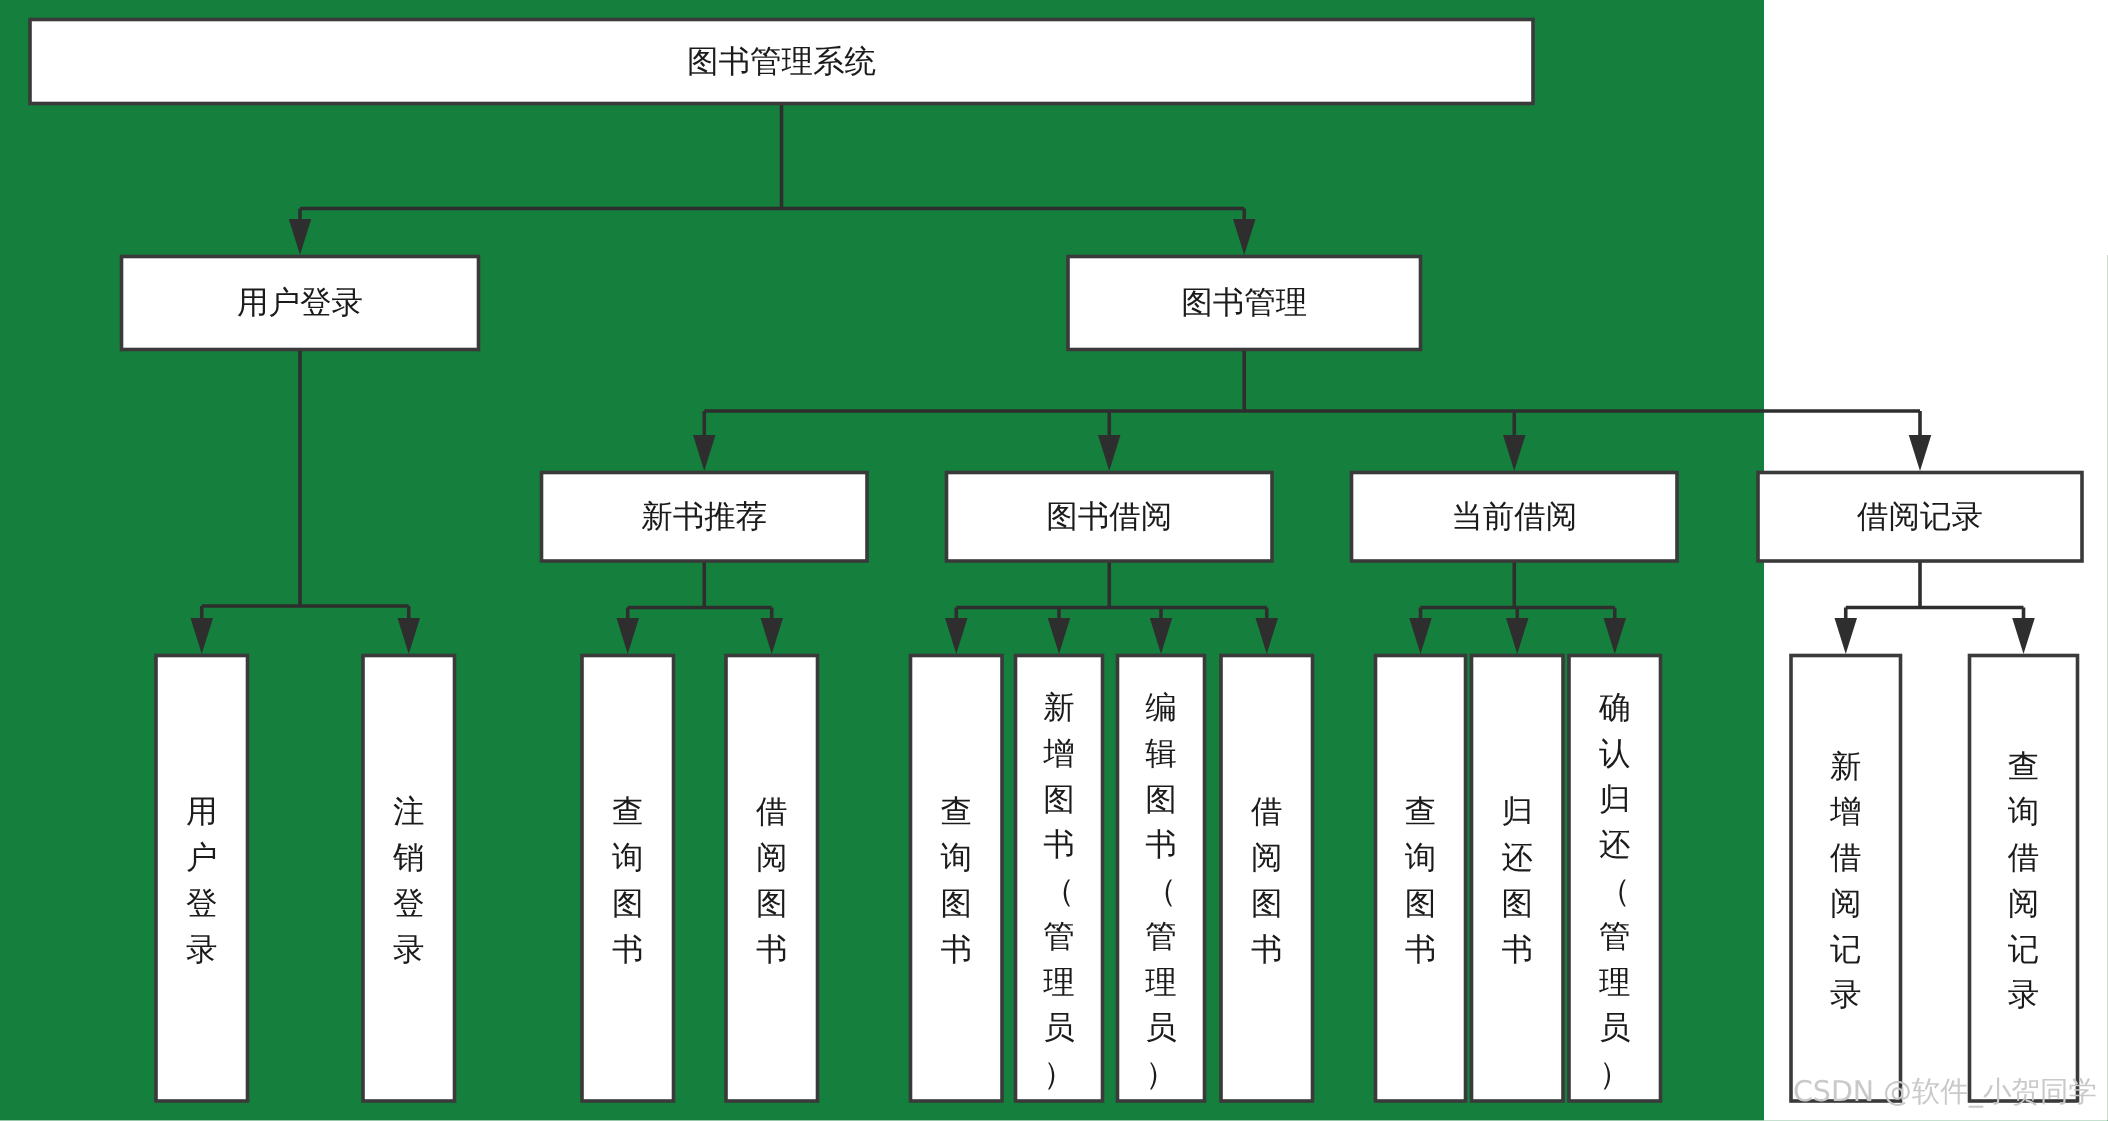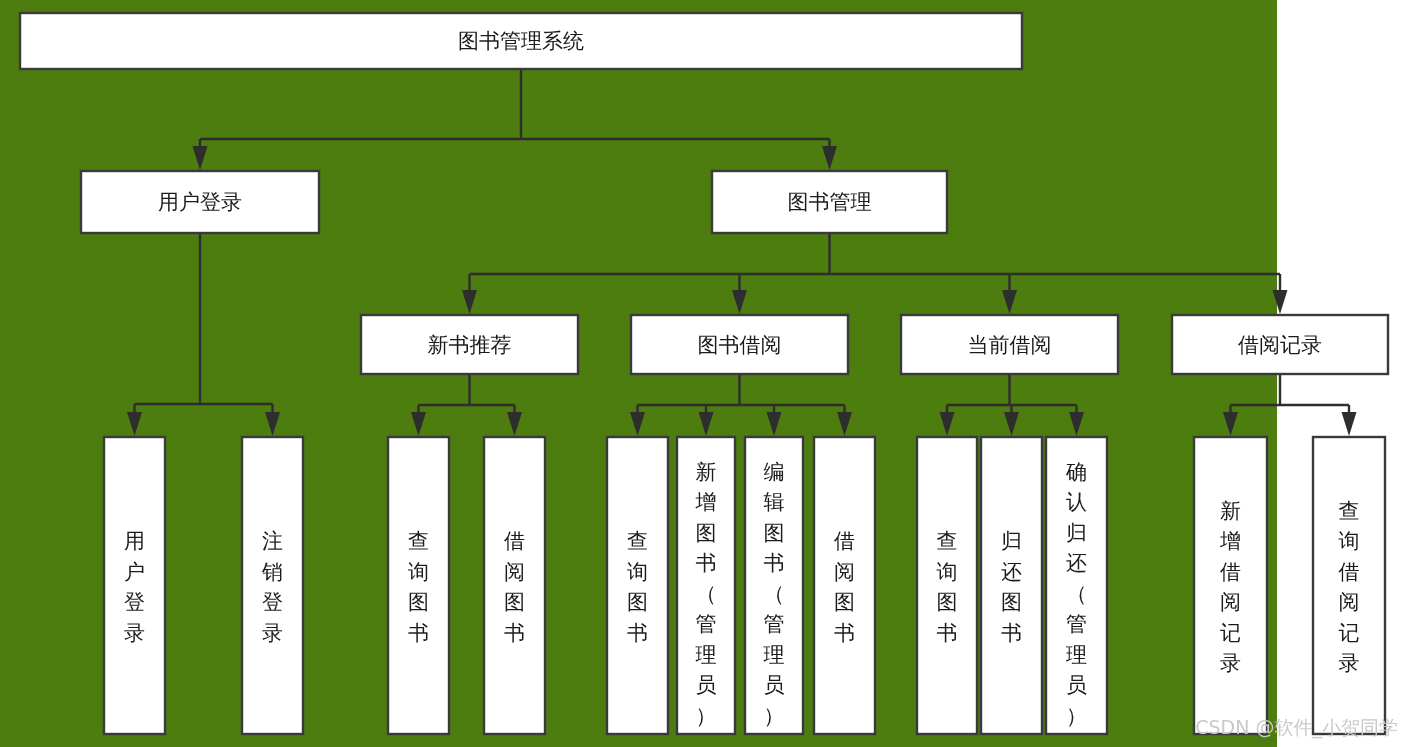--- a/index.html
+++ b/index.html
@@ -9,23 +9,23 @@
     background: #ffffff;
   }
   body {
     font-family: "DejaVu Sans", "Liberation Sans", sans-serif;
     width: 1405px;
     height: 747px;
     overflow: hidden;
   }
   #diagram-root {
     position: relative;
-    width: 1277px;
+    width: 1176px;
     height: 747px;
-    background: #4d7c0f;
+    background: #15803d;
   }
   svg#tree-svg {
     position: absolute;
     left: 0;
     top: 0;
     width: 1405px;
     height: 747px;
     display: block;
   }
   .node-box {

